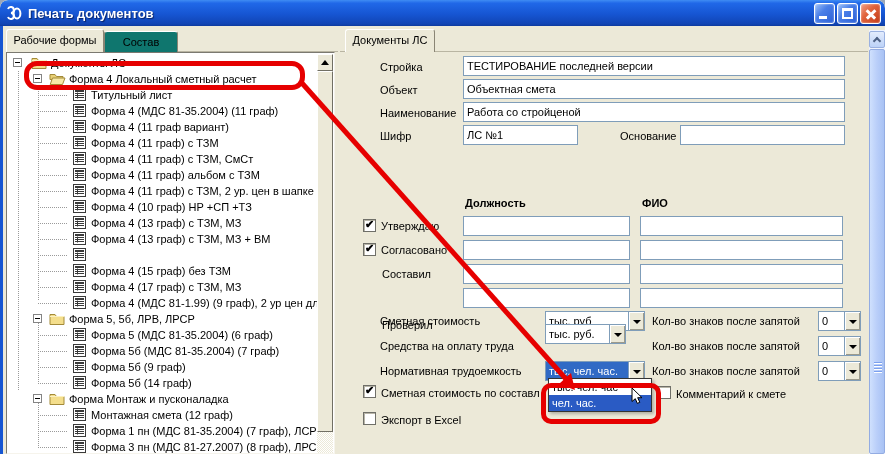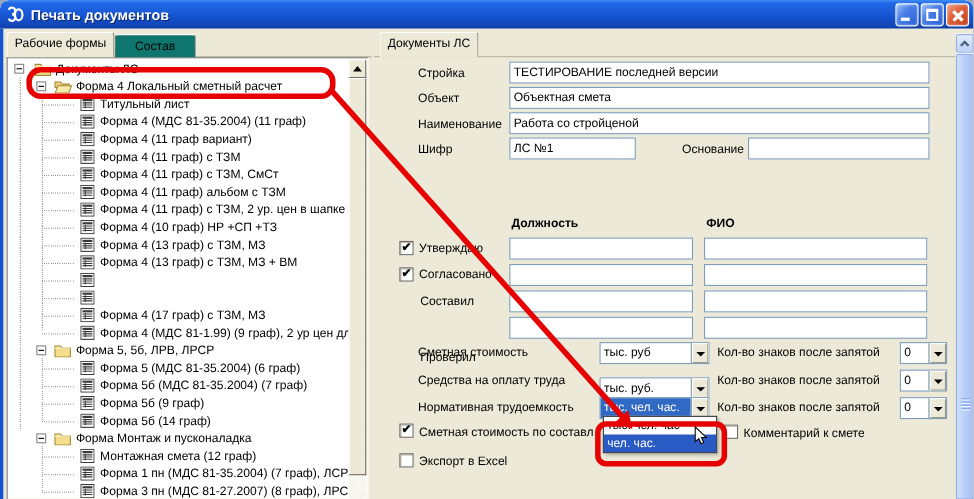--- a/index.html
+++ b/index.html
@@ -258,20 +258,21 @@
             </svg></span>
         </div>
         <div class="tree-row" style="top: 210px;">
           <span class="hguide" style="left: 31px; width: 30px; top: 8px;"></span>
           <span class="tree-icon" style="left: 66px;"><svg width="13" height="13" viewBox="0 0 13 13">
               <rect x="0.5" y="0.5" width="12" height="12" fill="#fff" stroke="#3a3a3a"></rect>
               <rect x="2" y="2" width="9" height="2" fill="#3a3a3a"></rect>
               <path d="M2 5.5 h9 M2 7.5 h9 M2 9.5 h9" stroke="#3a3a3a"></path>
               <path d="M4.5 4.5 v6" stroke="#3a3a3a"></path>
             </svg></span>
+          <span class="tree-label" style="left: 84px;">Форма 4 (15 граф) без ТЗМ</span>
         </div>
         <div class="tree-row" style="top: 226px;">
           <span class="hguide" style="left: 31px; width: 30px; top: 8px;"></span>
           <span class="tree-icon" style="left: 66px;"><svg width="13" height="13" viewBox="0 0 13 13">
               <rect x="0.5" y="0.5" width="12" height="12" fill="#fff" stroke="#3a3a3a"></rect>
               <rect x="2" y="2" width="9" height="2" fill="#3a3a3a"></rect>
               <path d="M2 5.5 h9 M2 7.5 h9 M2 9.5 h9" stroke="#3a3a3a"></path>
               <path d="M4.5 4.5 v6" stroke="#3a3a3a"></path>
             </svg></span>
           <span class="tree-label" style="left: 84px;">Форма 4 (17 граф) с ТЗМ, МЗ</span>
@@ -437,21 +438,21 @@
         </span>
       </div>
       <span class="lbl" style="left: 652px; top: 315px;">Кол-во знаков после запятой</span>
       <div class="combo" style="left: 818px; top: 311px; width: 43px;">
         <span class="val">0</span>
         <span class="btn">
           <span class="tri-dn"></span>
         </span>
       </div>
       <span class="lbl" style="left: 380px; top: 340px;">Средства на оплату труда</span>
-      <div class="combo" style="left: 545px; top: 343px; width: 100px;">
+      <div class="combo" style="left: 545px; top: 324px; width: 81px;">
         <span class="val">тыс. руб.</span>
         <span class="btn">
           <span class="tri-dn"></span>
         </span>
       </div>
       <span class="lbl" style="left: 652px; top: 340px;">Кол-во знаков после запятой</span>
       <div class="combo" style="left: 818px; top: 336px; width: 43px;">
         <span class="val">0</span>
         <span class="btn">
           <span class="tri-dn"></span>

